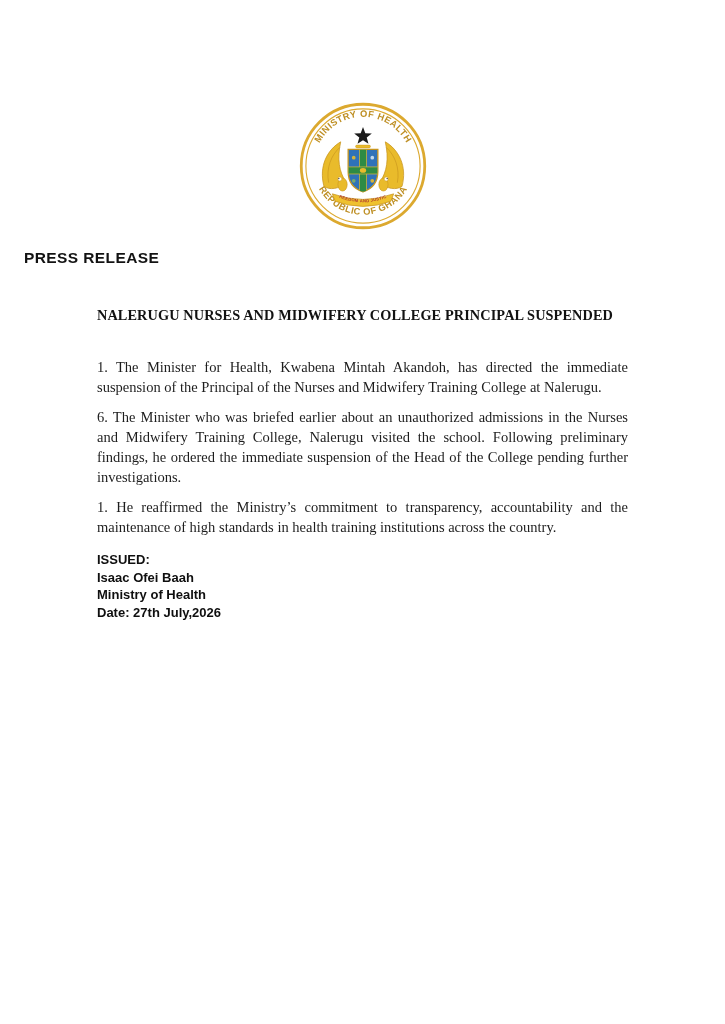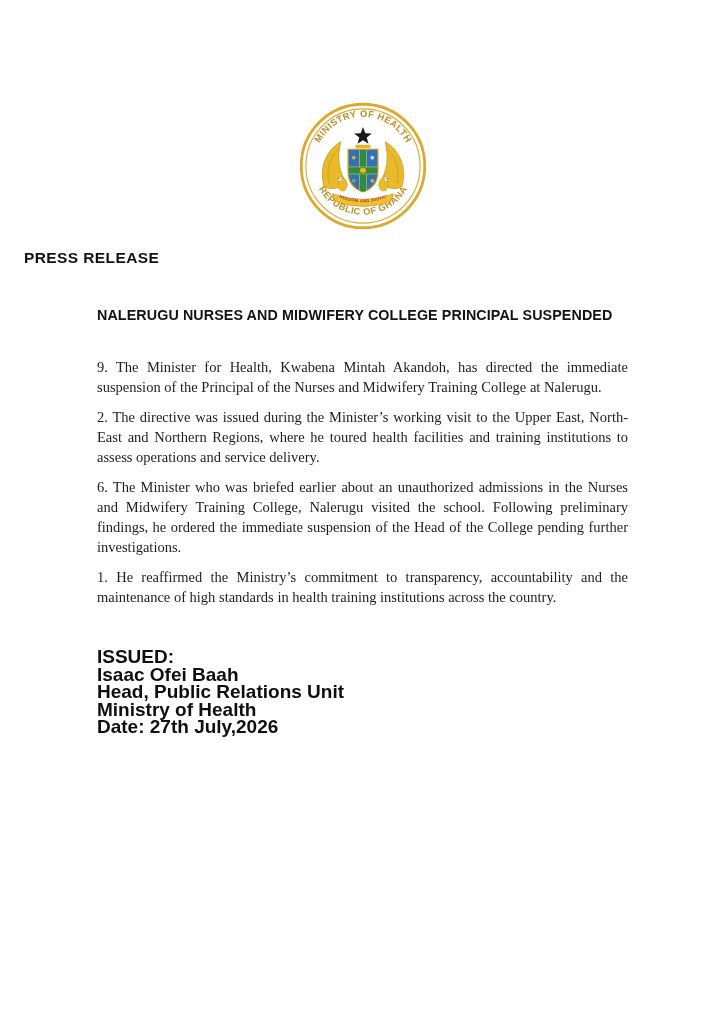--- a/index.html
+++ b/index.html
@@ -39,43 +39,43 @@
   }
 
   .main {
     position: absolute;
     top: 307px;
     left: 97px;
     right: 97px;
   }
 
   .doc-title {
-    font-family: Liberation Sans, sans-serif;
+    font-family: Liberation Serif, serif;
     font-weight: bold;
     font-size: 14.3px;
     line-height: 17px;
     letter-spacing: 0.1px;
     white-space: nowrap;
     color: #121212;
     margin-bottom: 33px;
   }
 
   .body-text p {
     font-size: 14.5px;
     line-height: 20px;
     margin-bottom: 10px;
     text-align: justify;
     color: #1d1d1d;
   }
 
   .issued {
-    margin-top: 41px;
+    margin-top: 14px;
     font-family: "Liberation Sans", sans-serif;
     font-weight: bold;
-    font-size: 19px;
+    font-size: 13px;
     line-height: 17.5px;
     color: #0f0f0f;
   }
 
   .arc-text {
     font-family: "Liberation Sans", sans-serif;
     font-weight: bold;
     font-size: 10px;
     letter-spacing: 0.5px;
     fill: #BE8F24;
@@ -157,28 +157,26 @@
     </svg>
   </div>
 
   <div class="heading">PRESS RELEASE</div>
 
   <div class="main">
 
     <div class="doc-title">NALERUGU NURSES AND MIDWIFERY COLLEGE PRINCIPAL SUSPENDED</div>
 
     <div class="body-text">
-      <p>9. The Minister for Health, Kwabena Mintah Akandoh, has directed the immediate suspension of the Principal of the Nurses and Midwifery Training College at Nalerugu.</p>
-      <p>2. The directive was issued during the Minister’s working visit to the Upper East, North-East and Northern Regions, where he toured health facilities and training institutions to assess operations and service delivery.</p>
+      <p>1. The Minister for Health, Kwabena Mintah Akandoh, has directed the immediate suspension of the Principal of the Nurses and Midwifery Training College at Nalerugu.</p>
       <p>6. The Minister who was briefed earlier about an unauthorized admissions in the Nurses and Midwifery Training College, Nalerugu visited the school. Following preliminary findings, he ordered the immediate suspension of the Head of the College pending further investigations.</p>
       <p>1. He reaffirmed the Ministry’s commitment to transparency, accountability and the maintenance of high standards in health training institutions across the country.</p>
     </div>
 
     <div class="issued">
       <div>ISSUED:</div>
       <div>Isaac Ofei Baah</div>
-      <div>Head, Public Relations Unit</div>
       <div>Ministry of Health</div>
       <div>Date: 27th July,2026</div>
     </div>
   </div>
 
 </div>
 
 </body></html>

